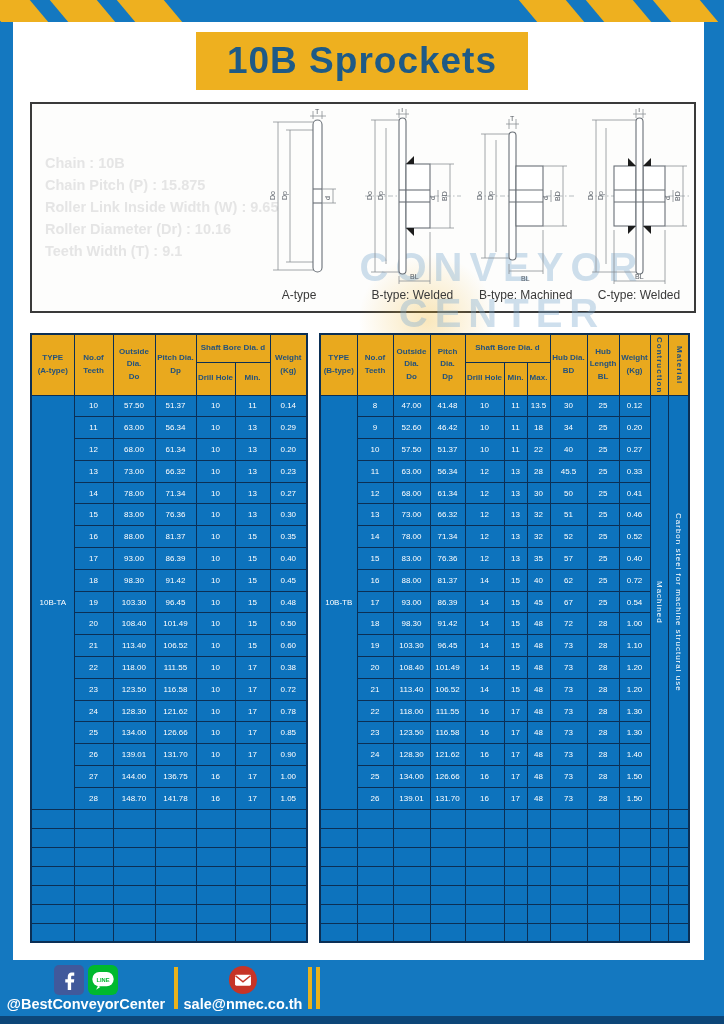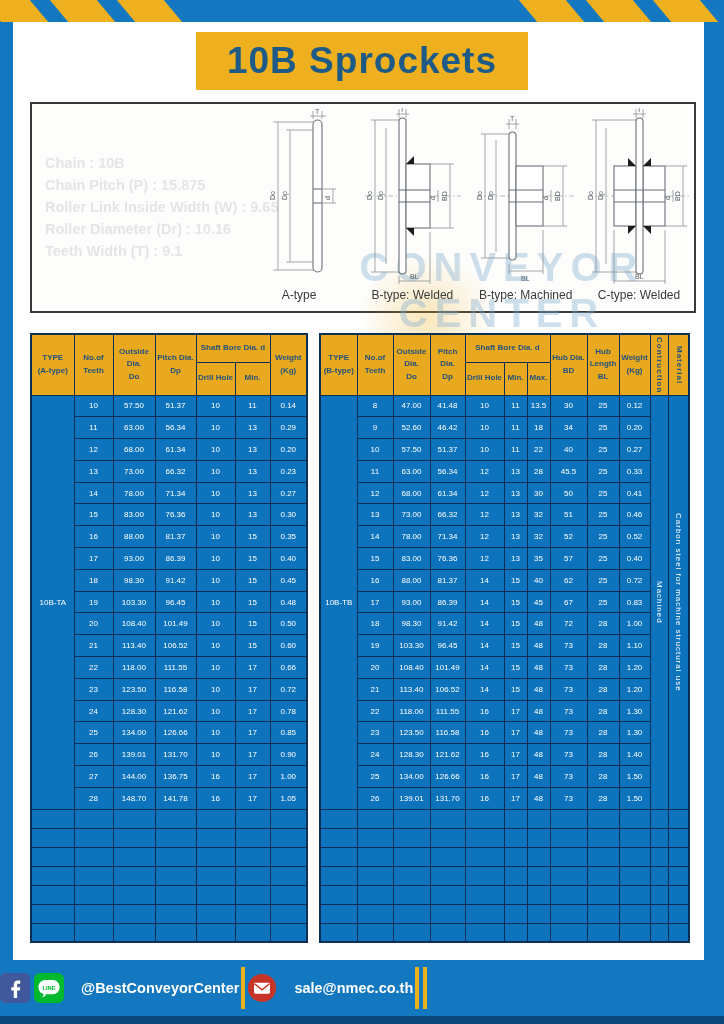--- a/index.html
+++ b/index.html
@@ -46,21 +46,21 @@
   table.spec-table td{background:#0d73bd;color:#ffffff;font-size:8px;}
   tr.data-row{height:21.8px;}
   tr.empty-row{height:19px;}
   th.vert,td.vert-cell{writing-mode:vertical-rl;text-orientation:mixed;letter-spacing:1px;}
   td.vert-cell{font-size:8px;}
   td.type-cell{font-size:8.5px;}
 
   
   .footer{position:absolute;left:0;top:960px;width:724px;height:56px;background:#1478c0;
     display:flex;align-items:center;}
-  .f-sec{display:flex;flex-direction:row;align-items:center;justify-content:center;gap:17px;}
+  .f-sec{display:flex;flex-direction:column;align-items:center;justify-content:center;gap:1px;}
   .f-icons{display:flex;gap:4px;align-items:center;}
   .f-text{color:#ffffff;font-weight:bold;font-size:14.5px;white-space:nowrap;}
   .f-div{width:4px;height:42px;background:#e9b21c;margin:0 2px;align-self:center;}
   .footer-strip{position:absolute;left:0;top:1016px;width:724px;height:8px;background:#0d4678;}
 </style>
 </head>
 <body>
 
 <div id="canvas">
 
@@ -350,21 +350,21 @@
               <td>10</td>
               <td>15</td>
               <td>0.60</td>
             </tr>
             <tr class="data-row">
               <td>22</td>
               <td>118.00</td>
               <td>111.55</td>
               <td>10</td>
               <td>17</td>
-              <td>0.66</td>
+              <td>0.38</td>
             </tr>
             <tr class="data-row">
               <td>23</td>
               <td>123.50</td>
               <td>116.58</td>
               <td>10</td>
               <td>17</td>
               <td>0.72</td>
             </tr>
             <tr class="data-row">
@@ -622,21 +622,21 @@
             </tr>
             <tr class="data-row">
               <td>17</td>
               <td>93.00</td>
               <td>86.39</td>
               <td>14</td>
               <td>15</td>
               <td>45</td>
               <td>67</td>
               <td>25</td>
-              <td>0.83</td>
+              <td>0.54</td>
             </tr>
             <tr class="data-row">
               <td>18</td>
               <td>98.30</td>
               <td>91.42</td>
               <td>14</td>
               <td>15</td>
               <td>48</td>
               <td>72</td>
               <td>28</td>

